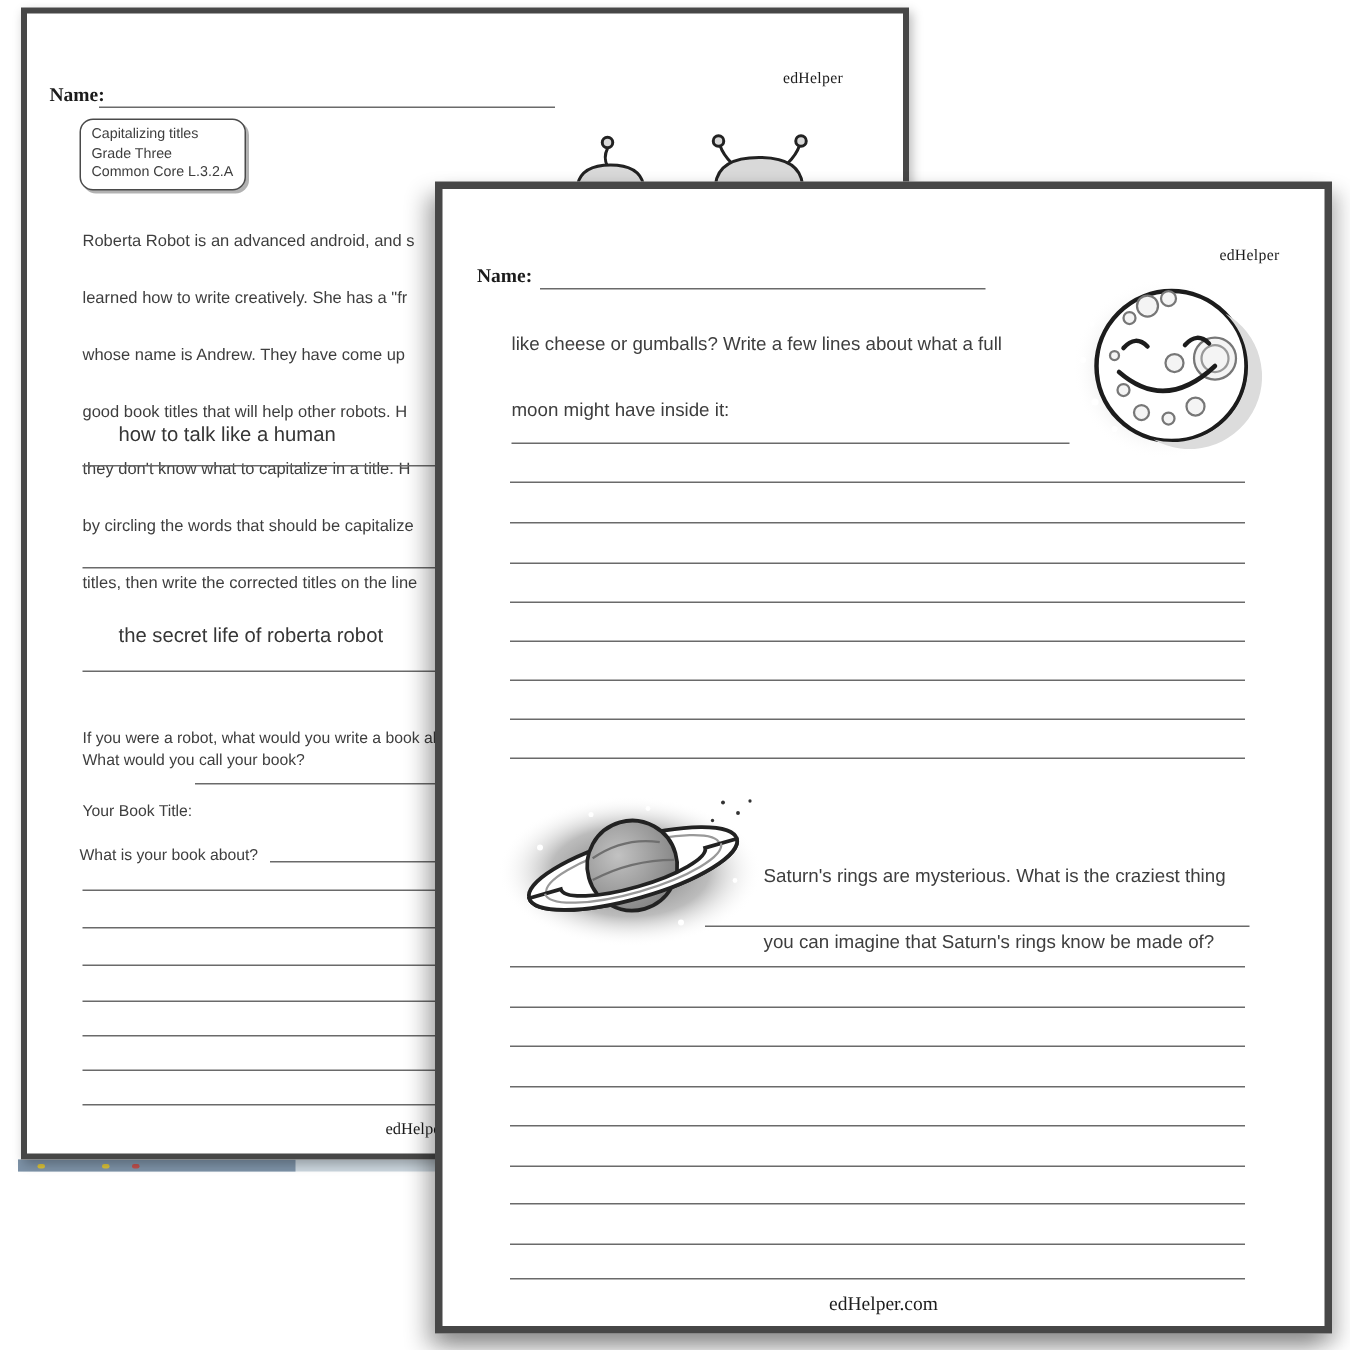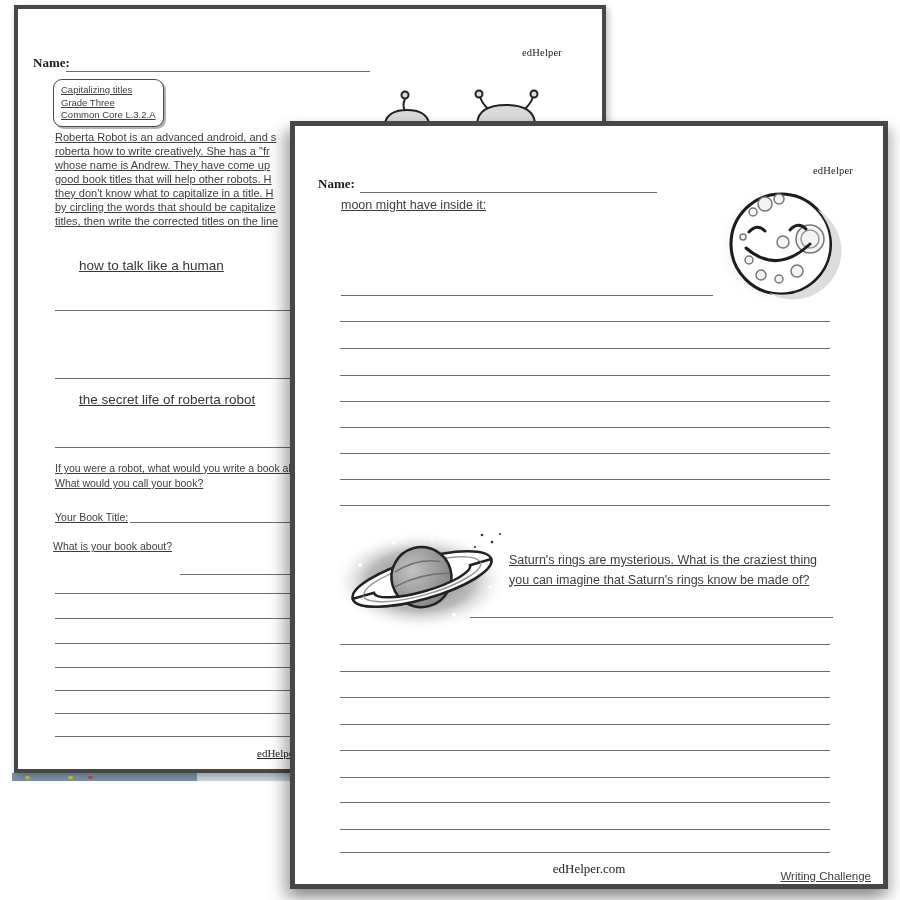--- a/index.html
+++ b/index.html
@@ -4,22 +4,22 @@
 <style>
   html,body{margin:0;padding:0;background:#ffffff;}
   .canvas{position:relative;width:900px;height:900px;background:#fff;overflow:hidden;
           font-family:"Liberation Sans",sans-serif;}
   .page{position:absolute;background:#fff;border:4px solid #474747;box-sizing:border-box;overflow:hidden;}
   .page.back{left:14px;top:5px;width:592px;height:768px;z-index:1;box-shadow:2px 3px 7px rgba(0,0,0,.28);}
   .page.front{left:290px;top:121px;width:598px;height:768px;z-index:2;border-width:5px;
               box-shadow:-7px 9px 14px rgba(0,0,0,.30), 5px 7px 12px rgba(0,0,0,.22);}
   .abs{position:absolute;}
   .serif{font-family:"Liberation Serif",serif;color:#1c1c1c;}
-  .sans{color:#3e3e3e;}
-  .nowrap{white-space:nowrap;text-decoration:underline;}
+  .sans{color:#3e3e3e;margin-top:24px;}
+  .nowrap{white-space:nowrap;}
   .hline{position:absolute;border-top:1px solid #6a6a6a;height:0;}
   .rule{position:absolute;left:0;right:0;border-top:1px solid #6a6a6a;height:0;}
   .rules{position:absolute;}
   .brand{font-size:10.5px;letter-spacing:.2px;}
   .namelabel{font-weight:bold;font-size:13px;font-family:Liberation Serif, serif;}
   .skillbox{border:1.5px solid #4a4a4a;border-radius:9px;padding:4px 7px;font-size:9.5px;
             line-height:12.5px;color:#3e3e3e;box-shadow:2px 2px 0 rgba(0,0,0,.30);background:#fff;}
   .introline{font-size:11px;line-height:14px;}
   .titleline{font-size:13.5px;color:#363636;padding-left:24px;}
   .smalltext{font-size:10.5px;line-height:15px;}
@@ -63,21 +63,21 @@
         <path d="M 113,25 Q 107,19 105,13" fill="none"></path>
         <circle cx="104" cy="10" r="3.5"></circle>
         <path d="M 150,25 Q 156,19 158,13" fill="none"></path>
         <circle cx="159" cy="10" r="3.5"></circle>
         <path d="M 102,39 Q 104,21 131,21 Q 158,21 160,39 Z"></path>
       </g>
     </svg>
 
     <div class="abs" style="left:37px;top:121px;">
       <div class="sans introline nowrap">Roberta Robot is an advanced android, and s</div>
-      <div class="sans introline nowrap">roberta how to write creatively.  She has a "fr</div>
+      <div class="sans introline nowrap">learned how to write creatively.  She has a "fr</div>
       <div class="sans introline nowrap">whose name is Andrew.  They have come up</div>
       <div class="sans introline nowrap">good book titles that will help other robots.  H</div>
       <div class="sans introline nowrap">they don't know what to capitalize in a title.  H</div>
       <div class="sans introline nowrap">by circling the words that should be capitalize</div>
       <div class="sans introline nowrap">titles, then write the corrected titles on the line</div>
     </div>
 
     <div class="abs sans titleline nowrap" style="left:37px;top:249px;">how to talk like a human</div>
     <div class="hline" style="left:37px;top:301px;width:400px;"></div>
 
@@ -148,20 +148,21 @@
           <circle cx="30" cy="55" r="3"></circle>
       </g>
       <g fill="none" stroke="#1c1c1c" stroke-width="3" stroke-linecap="round">
         <path d="M 36,50 Q 44,41 52,49"></path>
         <path d="M 77,48 Q 85,39 93,47"></path>
         <path d="M 33,66 Q 64,93 97,62"></path>
       </g>
     </svg>
 
     <div class="abs" style="left:46px;top:70px;">
+      <div class="sans bigtext nowrap">like cheese or gumballs?  Write a few lines about what a full</div>
       <div class="sans bigtext nowrap">moon might have inside it:</div>
     </div>
 
     <div class="hline" style="left:46px;top:169px;width:372px;"></div>
 
     <div class="rules" style="left:45px;top:0;width:490px;height:400px;">
         <div class="rule" style="top: 195px;"></div>
         <div class="rule" style="top: 222px;"></div>
         <div class="rule" style="top: 249px;"></div>
         <div class="rule" style="top: 275px;"></div>

